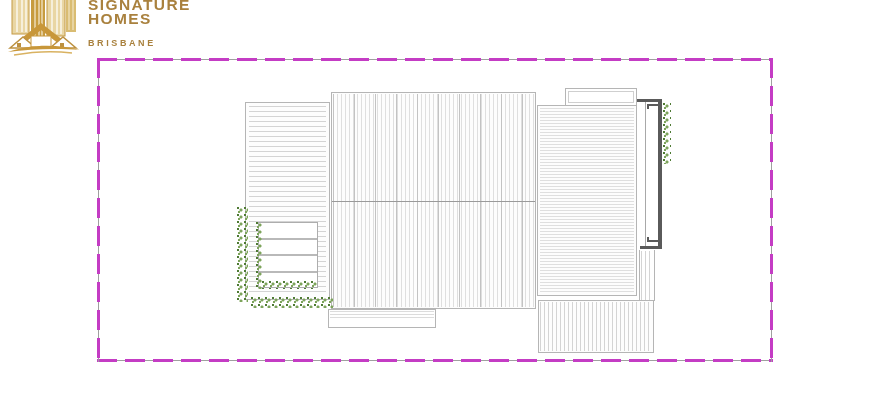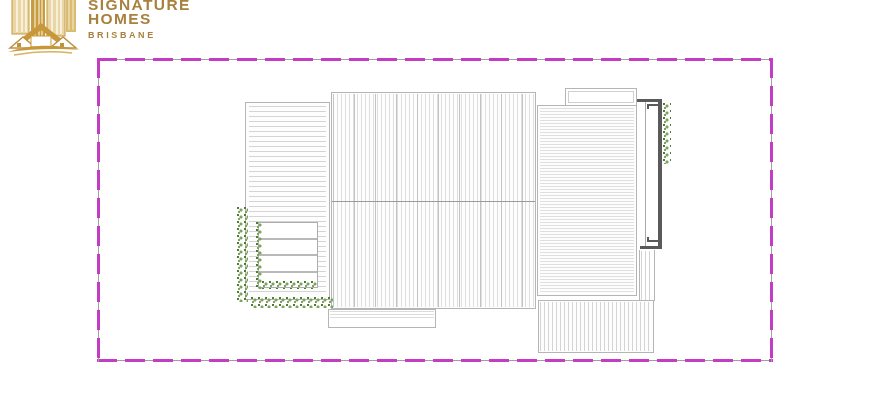--- a/index.html
+++ b/index.html
@@ -19,21 +19,21 @@
   }
   html,body{margin:0;padding:0;background:#ffffff;}
   body{width:870px;height:420px;overflow:hidden;position:relative;
        font-family:"Liberation Sans", sans-serif;}
   .abs{position:absolute;}
 
   
   .logo{left:4px;top:-2px;display:flex;align-items:flex-start;}
   .logo-text{margin-left:4px;margin-top:0;color:var(--color-gold);}
   .brand-line{font-weight:bold;font-size:15.5px;letter-spacing:1.4px;line-height:14px;}
-  .brand-sub{font-weight:bold;font-size:9px;letter-spacing:2.6px;margin-top:4px;}
+  .brand-sub{font-weight:bold;font-size:9px;letter-spacing:2.6px;margin-top:12px;}
 
   
   .bnd-h{height:3px;
     background-image:
       repeating-linear-gradient(90deg,var(--color-boundary) 0 20px,rgba(0,0,0,0) 20px 28px),
       linear-gradient(to bottom,rgba(0,0,0,0) 1px,var(--color-boundary-under) 1px,var(--color-boundary-under) 2px,rgba(0,0,0,0) 2px);}
   .bnd-v{width:3px;
     background-image:
       repeating-linear-gradient(180deg,var(--color-boundary) 0 20px,rgba(0,0,0,0) 20px 28px),
       linear-gradient(to right,rgba(0,0,0,0) 1px,var(--color-boundary-under) 1px,var(--color-boundary-under) 2px,rgba(0,0,0,0) 2px);}

